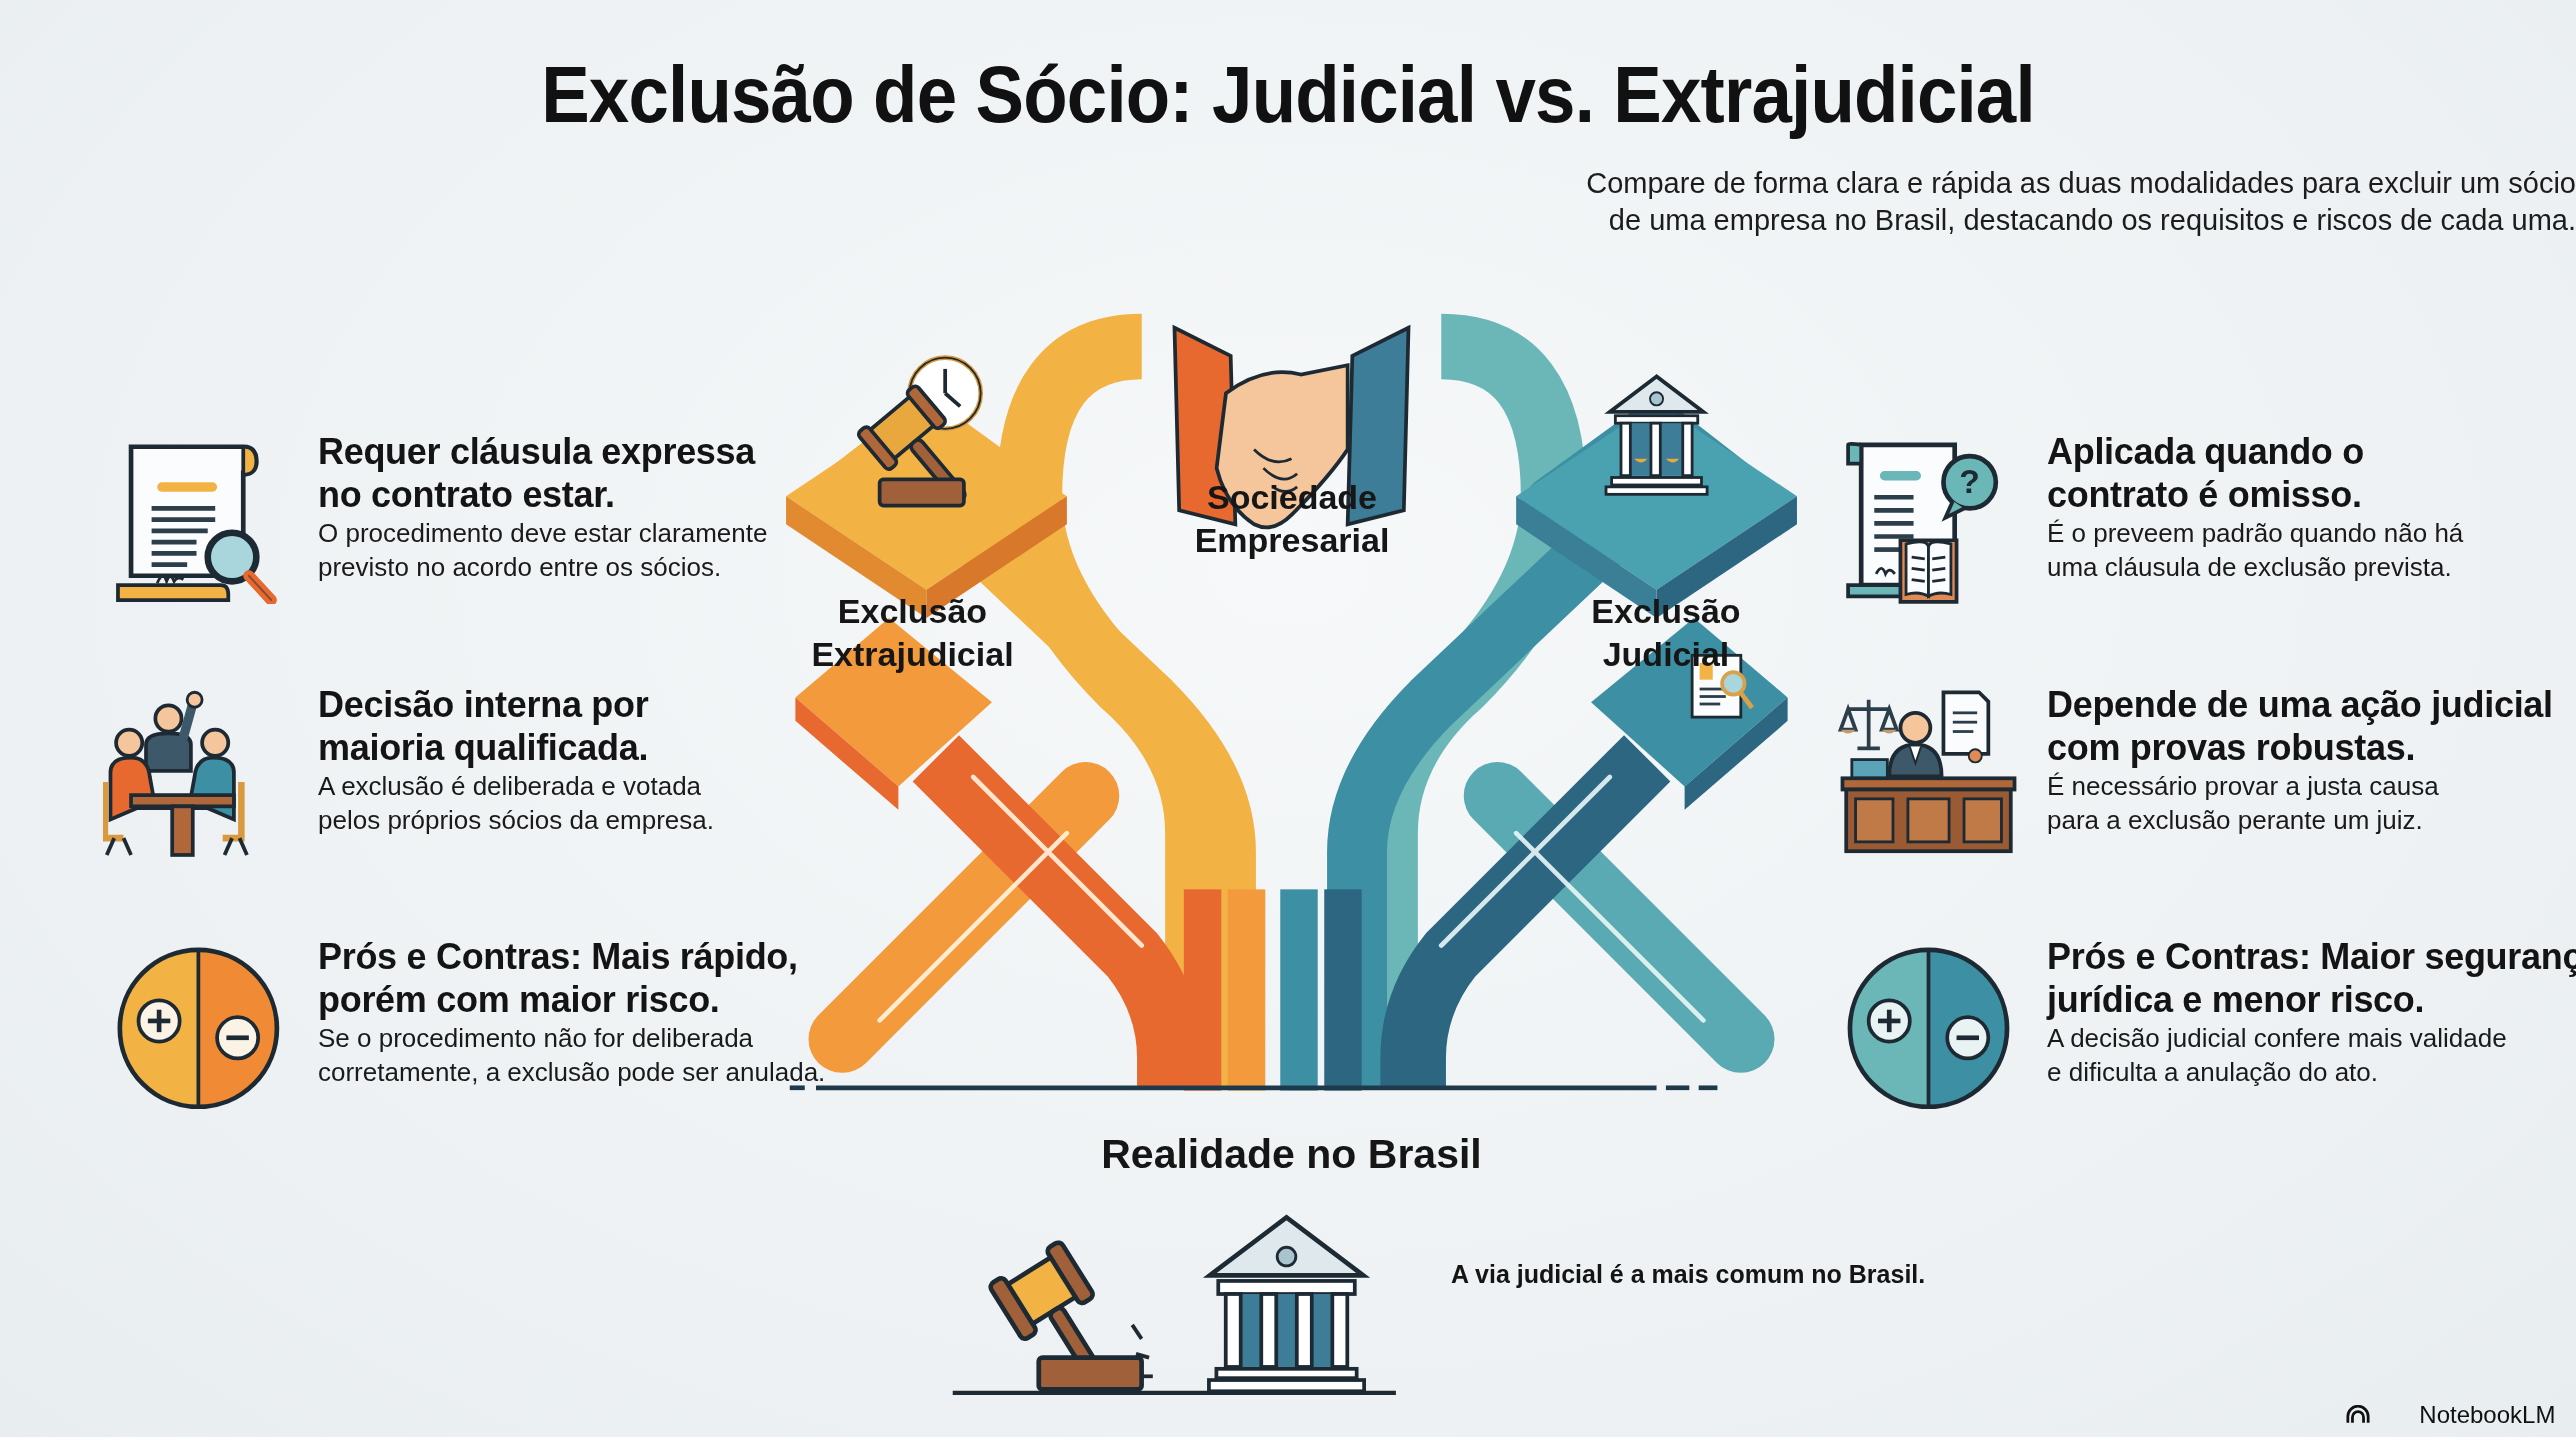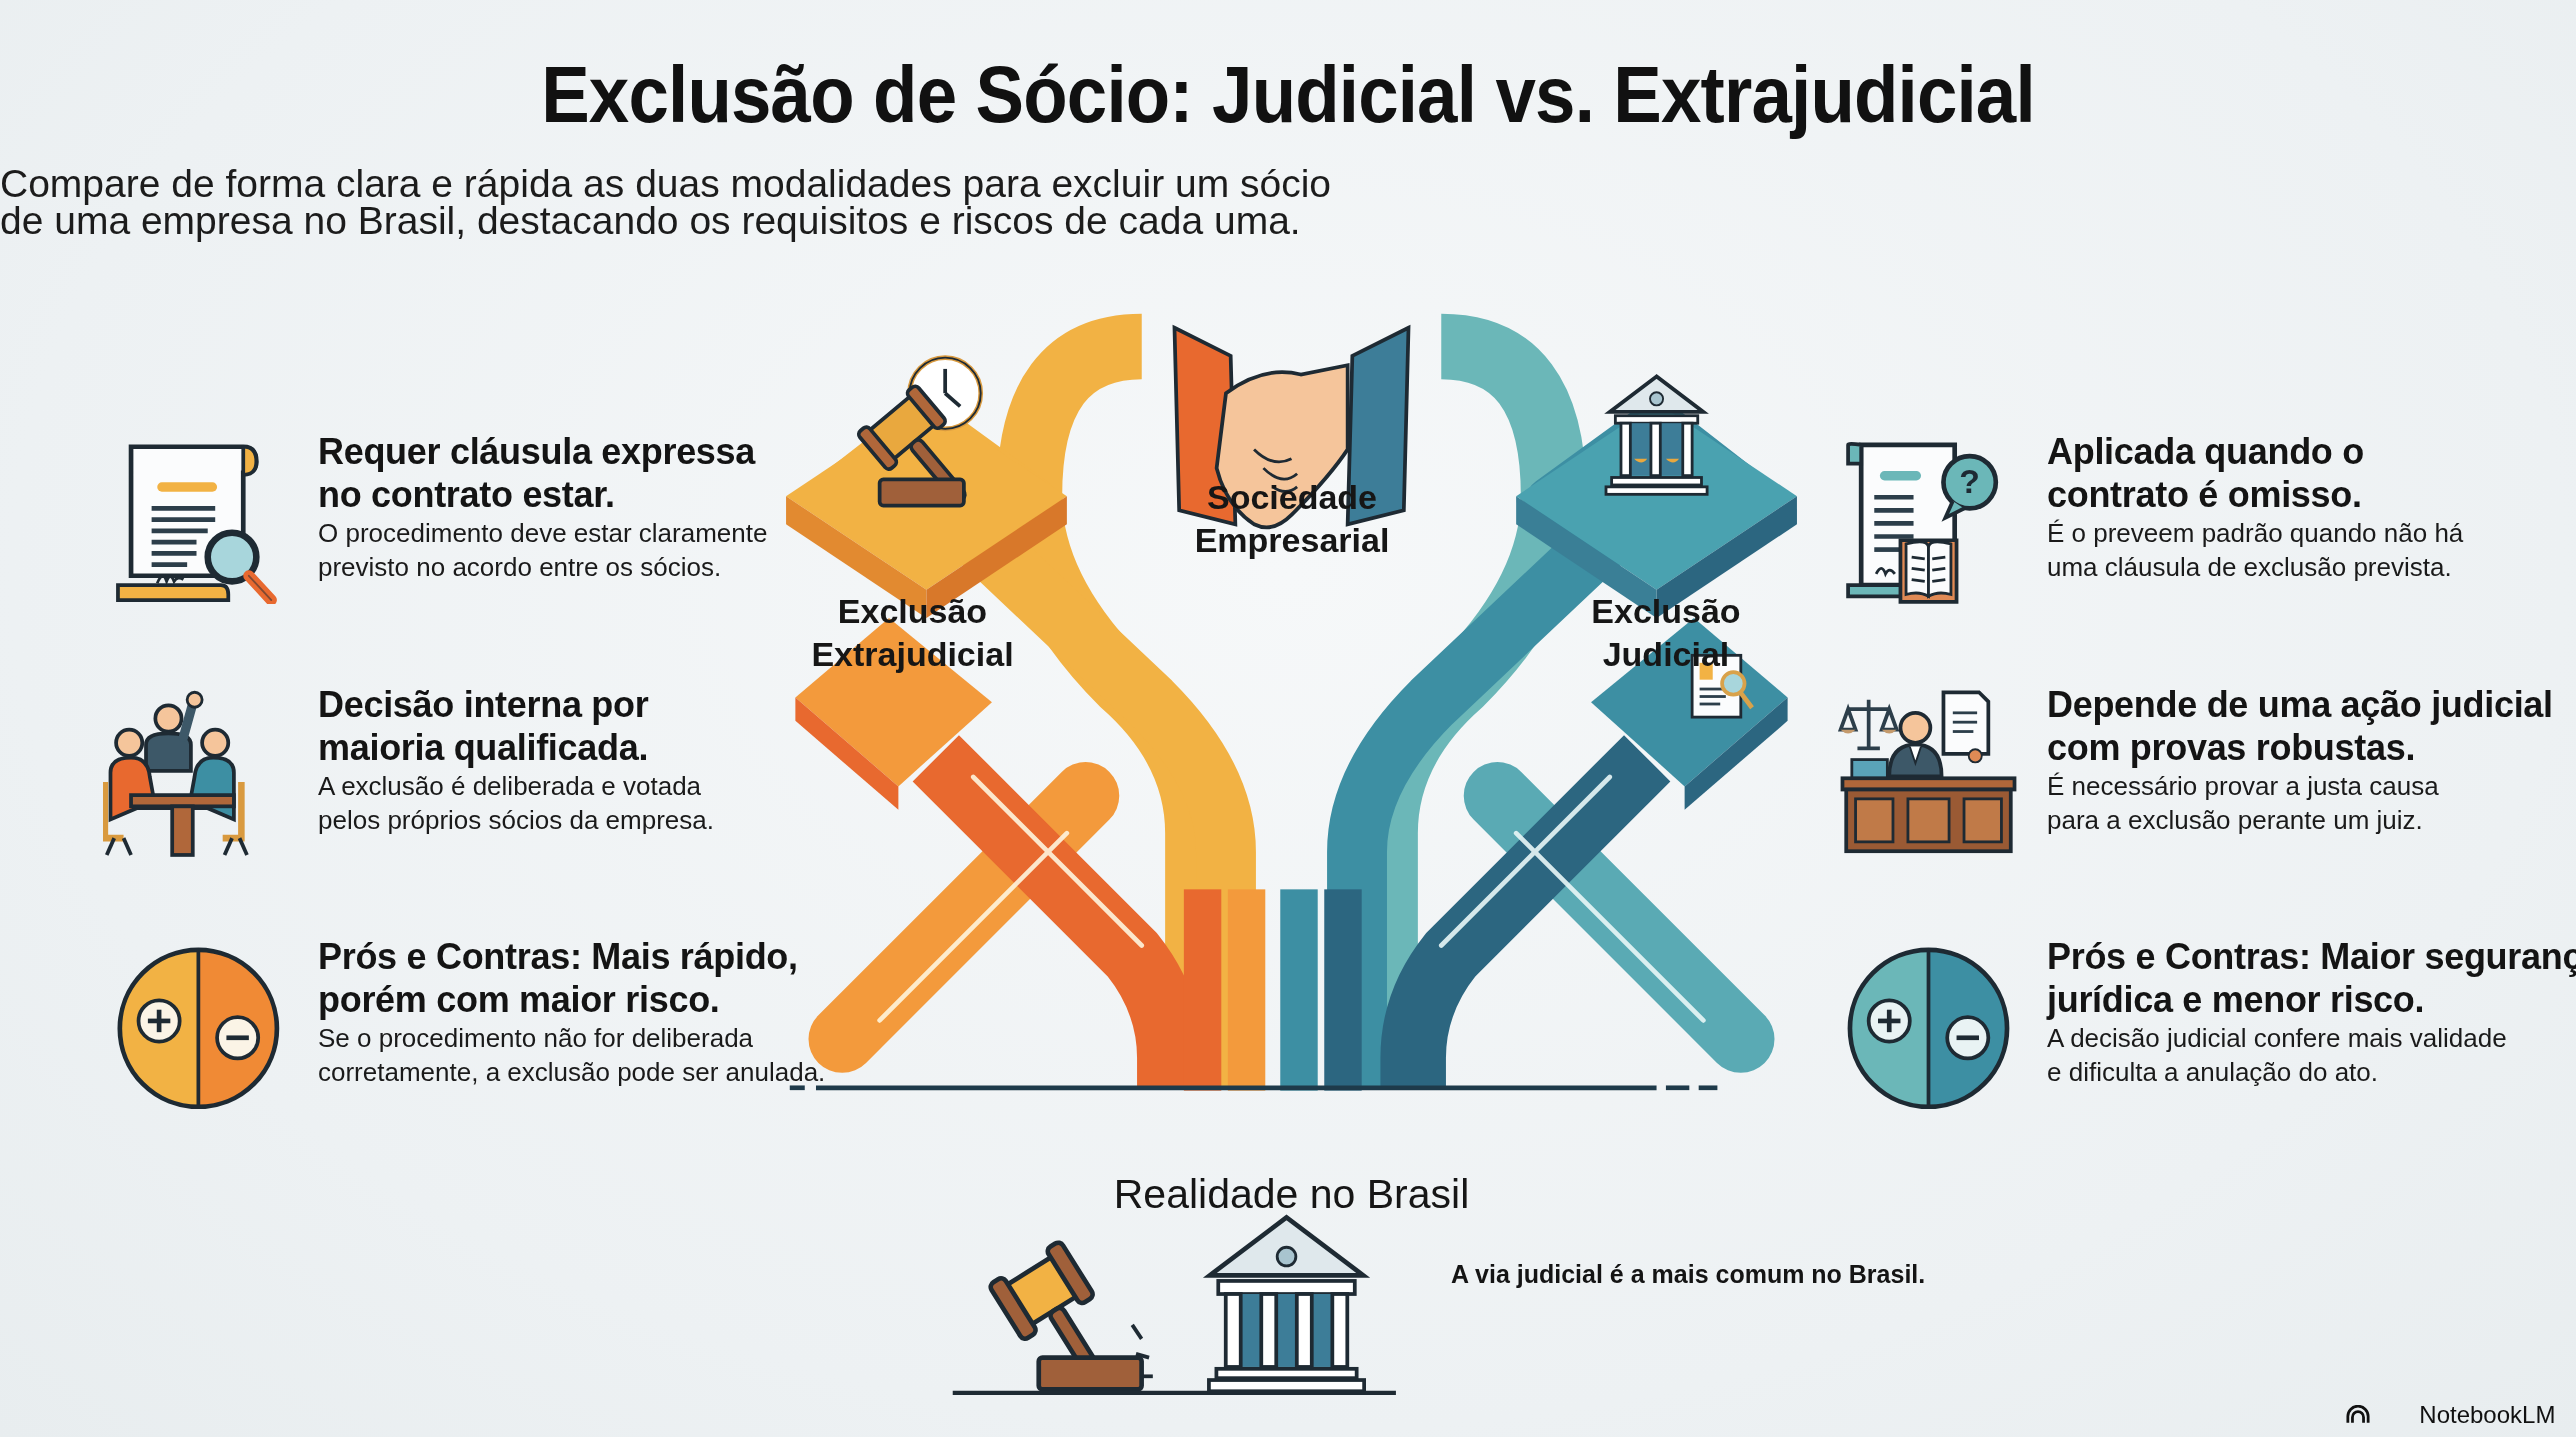--- a/index.html
+++ b/index.html
@@ -13,21 +13,21 @@
   }
   .title {
     position: absolute; left: 0; right: 0; top: 49px;
     text-align: center; font-weight: 700; font-size: 79px;
     letter-spacing: -0.9px; color: #111;
     font-family: "Liberation Sans", sans-serif;
     transform: scaleX(0.92);
   }
   .subtitle {
     position: absolute; left: 0; right: 0; top: 165px;
-    text-align: left; font-size: 39px; line-height: 37px; color: #1c1c1c;
+    text-align: right; font-size: 29px; line-height: 37px; color: #1c1c1c;
   }
   .subtitle span { display: block; }
 
   .item { position: absolute; display: flex; align-items: flex-start; }
   .item .icon { width: 187px; height: 178px; flex: 0 0 187px; }
   .item .text { margin-left: 0; }
   .item .head {
     font-weight: 700; font-size: 36px; line-height: 43px; color: #141414;
     letter-spacing: -0.3px;
   }
@@ -52,22 +52,22 @@
   .dlabel {
     position: absolute; text-align: center; font-weight: 700;
     font-size: 34px; line-height: 43px; color: #161616;
   }
   .dlabel span { display: block; }
   #lbl-center { left: 1142px; top: 476px; width: 300px; }
   #lbl-extra  { left: 777px; top: 590px; width: 271px; }
   #lbl-jud    { left: 1535px; top: 590px; width: 262px; }
 
   .reality-title {
-    position: absolute; left: 1039px; top: 1171px; width: 505px; text-align: center;
-    font-weight: 400; font-size: 41px; color: #161616;
+    position: absolute; left: 1039px; top: 1131px; width: 505px; text-align: center;
+    font-weight: 700; font-size: 41px; color: #161616;
   }
   .reality-icons { position: absolute; left: 945px; top: 1208px; width: 468px; height: 187px; }
   .reality-text { position: absolute; left: 1451px; top: 1254px; }
   .reality-text .head { font-weight: 700; font-size: 25px; line-height: 41px; white-space: nowrap; }
   .reality-text .desc { margin-top: 9.4px; font-size: 26px; line-height: 34px; }
   .reality-text .desc span { display: block; white-space: nowrap; }
 
   .brand {
     position: absolute; right: 20.6px; bottom: 9.4px; display: flex; align-items: center;
     font-size: 24px; font-weight: 500; color: #111; gap: 42px;

